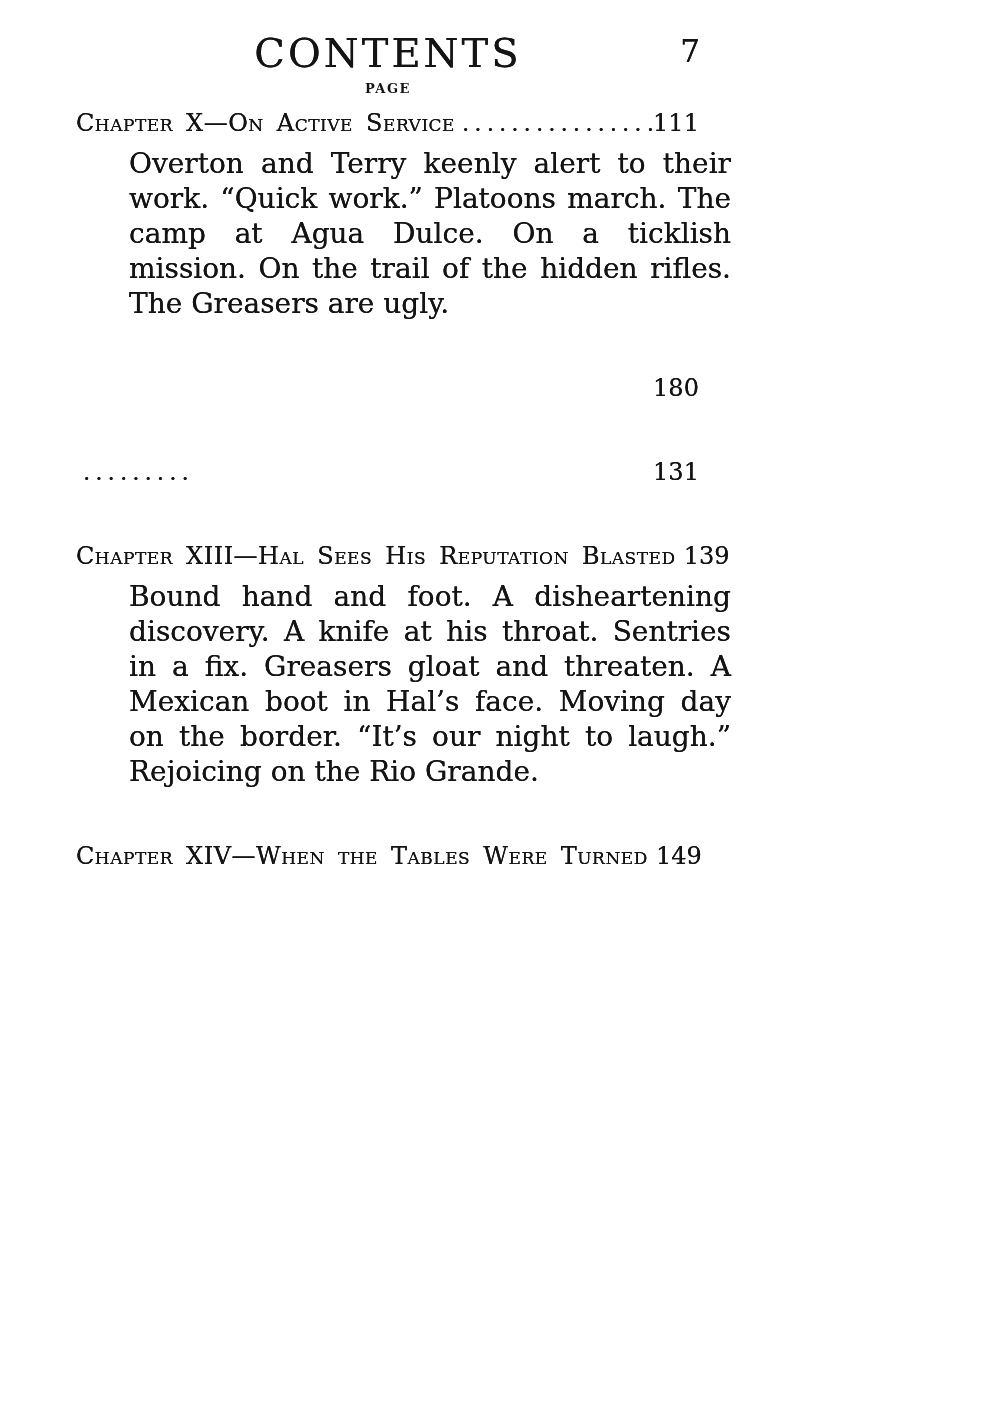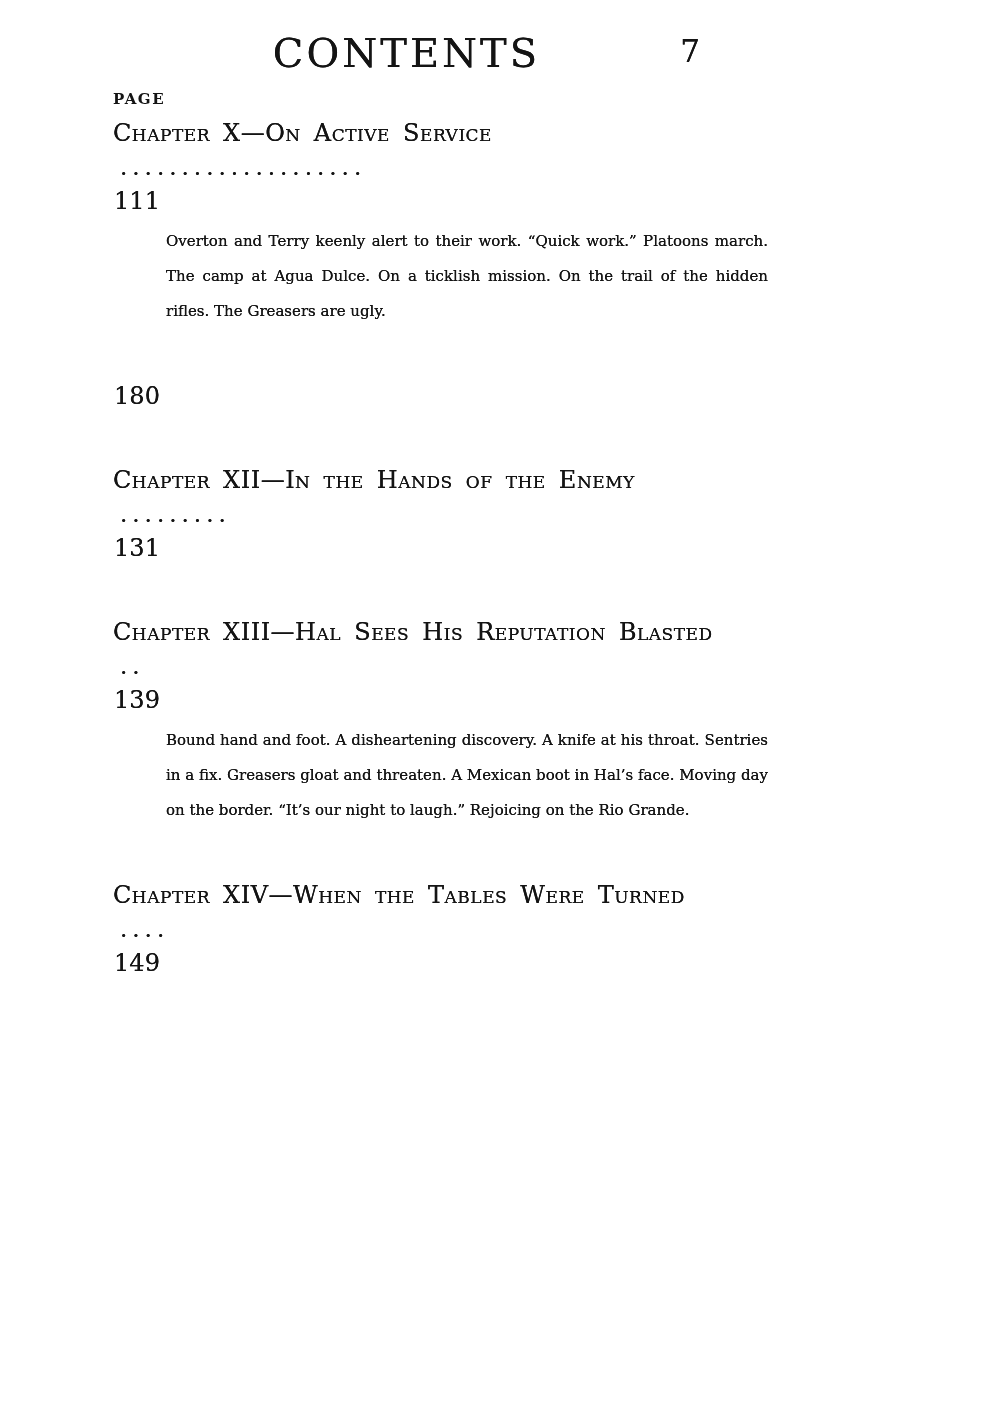--- a/index.html
+++ b/index.html
@@ -12,21 +12,21 @@
   }
 
   body {
     font-family: "DejaVu Serif", "Liberation Serif", serif;
     color: #141414;
   }
 
   .page {
     width: 820px;
     height: 1405px;
-    padding: 26px 120px 0 113px; 
+    padding: 26px 120px 0 76px; 
     position: relative;
   }
 
   
   .header-row {
     position: relative;
     height: 54px;
   }
   .page-title {
     text-align: center;
@@ -38,40 +38,39 @@
   }
   .folio {
     position: absolute;
     right: 0;
     top: 2px;
     font-size: 31px;
     line-height: 46px;
     text-shadow: 0 0 0.6px currentColor;
   }
   .page-col-label {
-    text-align: left;
-    font-size: 15px;
+    text-align: center;
+    font-size: 13px;
     font-weight: bold;
     letter-spacing: 1.5px;
-    margin-top: 10px;
+    margin-top: 0;
     line-height: 18px;
   }
 
   
   .toc {
     margin-top: 8px;
   }
   .toc-entry {
     margin-bottom: 50px;
   }
   .entry-line {
     display: flex;
     align-items: baseline;
     line-height: 34px;
-    flex-direction: column;
   }
   .chapter-title {
     font-variant: small-caps;
     font-size: 24px;
     white-space: nowrap;
     word-spacing: 5px;
     letter-spacing: 0.5px;
     text-shadow: 0 0 0.6px currentColor;
   }
   .leader {
@@ -86,21 +85,21 @@
   .pagenum {
     font-size: 24px;
     min-width: 48px;
     text-align: center;
     white-space: nowrap;
     text-shadow: 0 0 0.6px currentColor;
   }
   .entry-desc {
     margin: 6px 0 0 53px;
     width: 602px;
-    font-size: 15px;
+    font-size: 28px;
     line-height: 35px;
     text-align: justify;
     text-shadow: 0 0 0.5px currentColor;
   }
 </style>
 </head>
 <body>
 
 <div class="page">
 
@@ -125,21 +124,20 @@
 
     <section class="toc-entry">
       <div class="entry-line">
         <span class="leader"></span>
         <span class="pagenum">180</span>
       </div>
     </section>
 
     <section class="toc-entry">
       <div class="entry-line">
-        <span class="chapter-title">Chapter XII—In the Hands of the Enemy</span>
         <span class="leader">.........</span>
         <span class="pagenum">131</span>
       </div>
     </section>
 
     <section class="toc-entry">
       <div class="entry-line">
         <span class="chapter-title">Chapter XIII—Hal Sees His Reputation Blasted</span>
         <span class="leader">..</span>
         <span class="pagenum">139</span>

